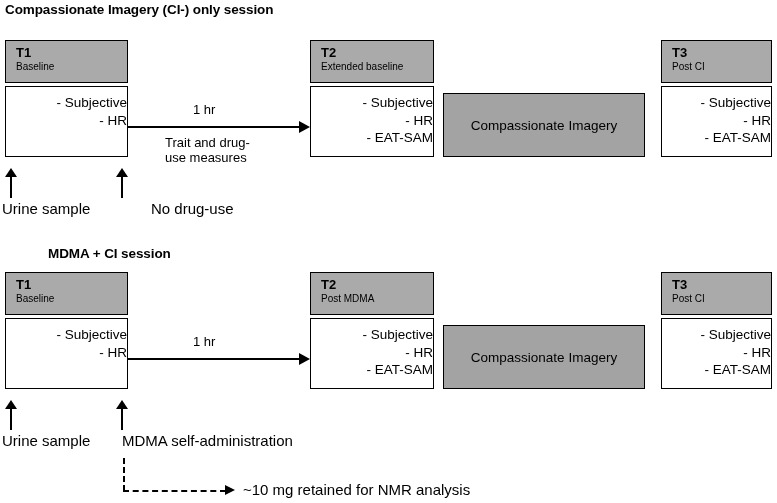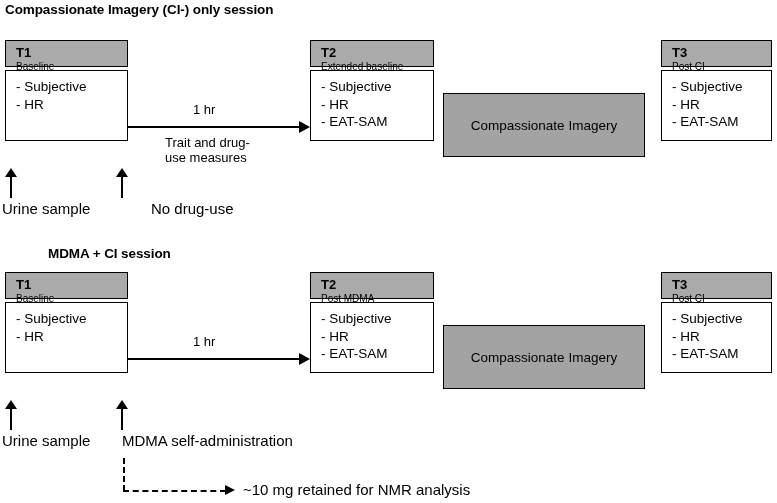--- a/index.html
+++ b/index.html
@@ -28,21 +28,21 @@
 
   
   .tp-box {
     position: absolute;
   }
   .tp-header {
     background: #aaaaaa;
     border: 1.6px solid #000000;
     box-sizing: border-box;
     padding: 5px 0 3px 10px;
-    height: 27px;
+    height: 43px;
   }
   .tp-code {
     font-size: 13px;
     font-weight: bold;
     line-height: 14px;
     display: block;
   }
   .tp-sub {
     font-size: 10px;
     font-weight: normal;
@@ -53,20 +53,21 @@
   .tp-body {
     background: #ffffff;
     border: 1.6px solid #000000;
     box-sizing: border-box;
     padding: 7px 0 0 10px;
   }
   .tp-item {
     font-size: 13.5px;
     line-height: 17.5px;
     white-space: nowrap;
+    text-align: right;
   }
 
   
   .plain-box {
     position: absolute;
     background: #a3a3a3;
     border: 1.6px solid #000000;
     box-sizing: border-box;
     display: flex;
     align-items: center;

